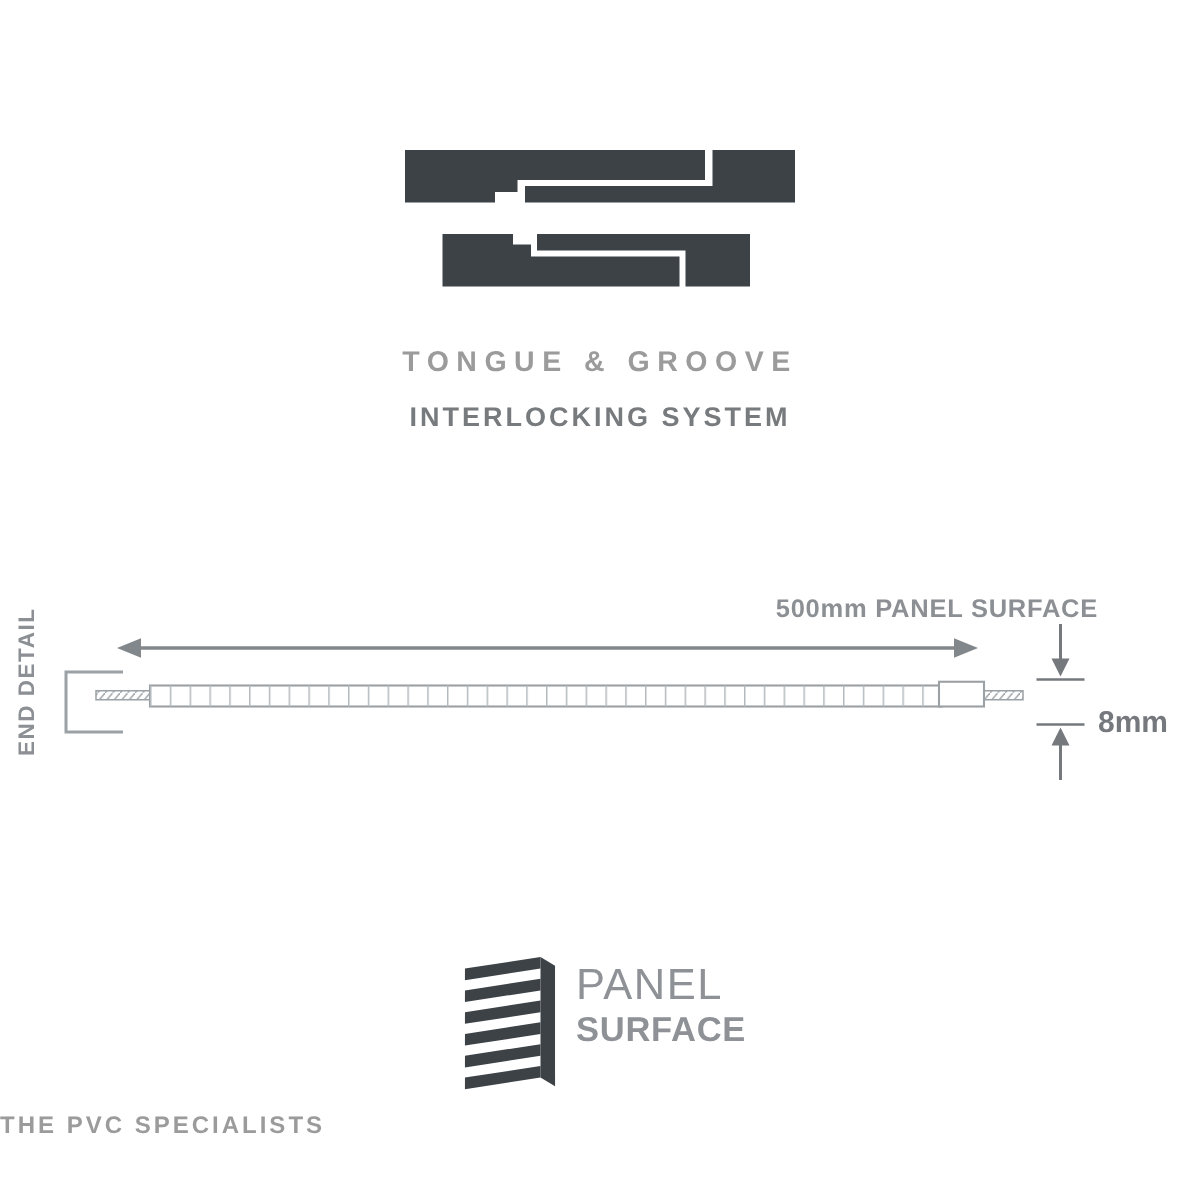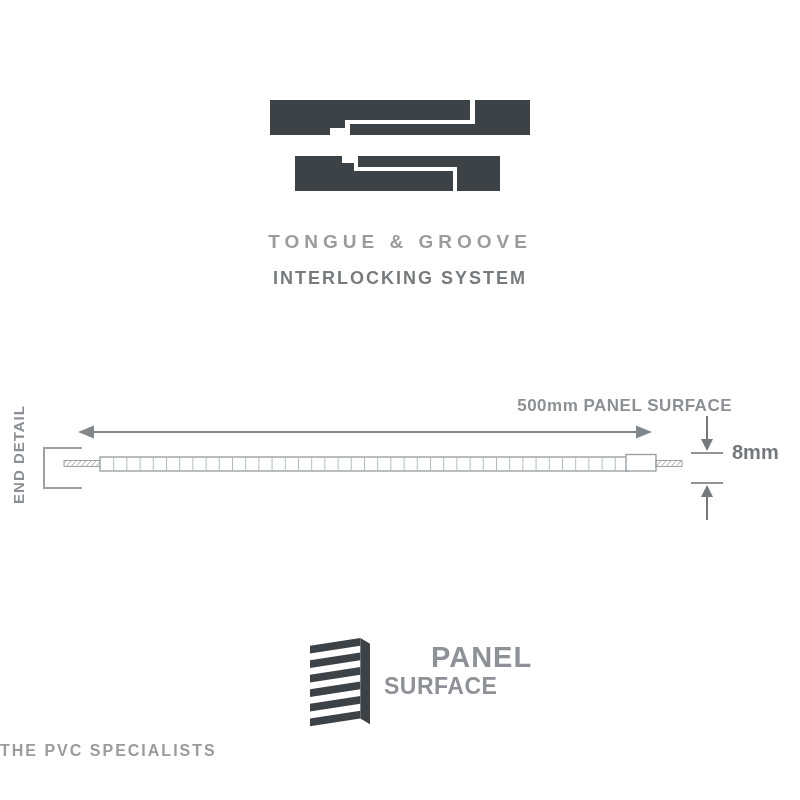--- a/index.html
+++ b/index.html
@@ -52,30 +52,30 @@
     font-size:17px;font-weight:700;letter-spacing:0.5px;
     color:#8c9094;
   }
   .end-detail-label{
     left:-48px;top:446px;width:132px;text-align:center;
     font-size:15px;font-weight:700;letter-spacing:1px;
     color:#8c9094;
     transform:rotate(-90deg);
   }
   .thickness-label{
-    left:732px;top:441px;width:68px;
+    left:732px;top:471px;width:68px;
     font-size:20px;font-weight:700;
     color:var(--text_gray_dark);
   }
 
   
   .logo-svg{left:306px;top:638px;width:68px;height:92px;}
   .brand-text{left:384px;top:643px;width:220px;line-height:1;}
   .brand-prefix{font-size:15px;font-weight:600;color:var(--brand_gray);margin-bottom:3px;}
-  .brand-line1{font-size:29px;font-weight:700;color:var(--brand_gray);letter-spacing:1px;margin-bottom:3px;margin-left:47px;}
+  .brand-line1{font-size:29px;font-weight:400;color:var(--brand_gray);letter-spacing:1px;margin-bottom:3px;}
   .brand-line2{font-size:23px;font-weight:700;color:var(--brand_gray);letter-spacing:0.5px;}
   .tagline{
     left:0;top:742px;width:800px;
     font-size:16px;font-weight:700;letter-spacing:2px;
     color:var(--text_gray);
   }
 </style>
 </head>
 <body>
 

